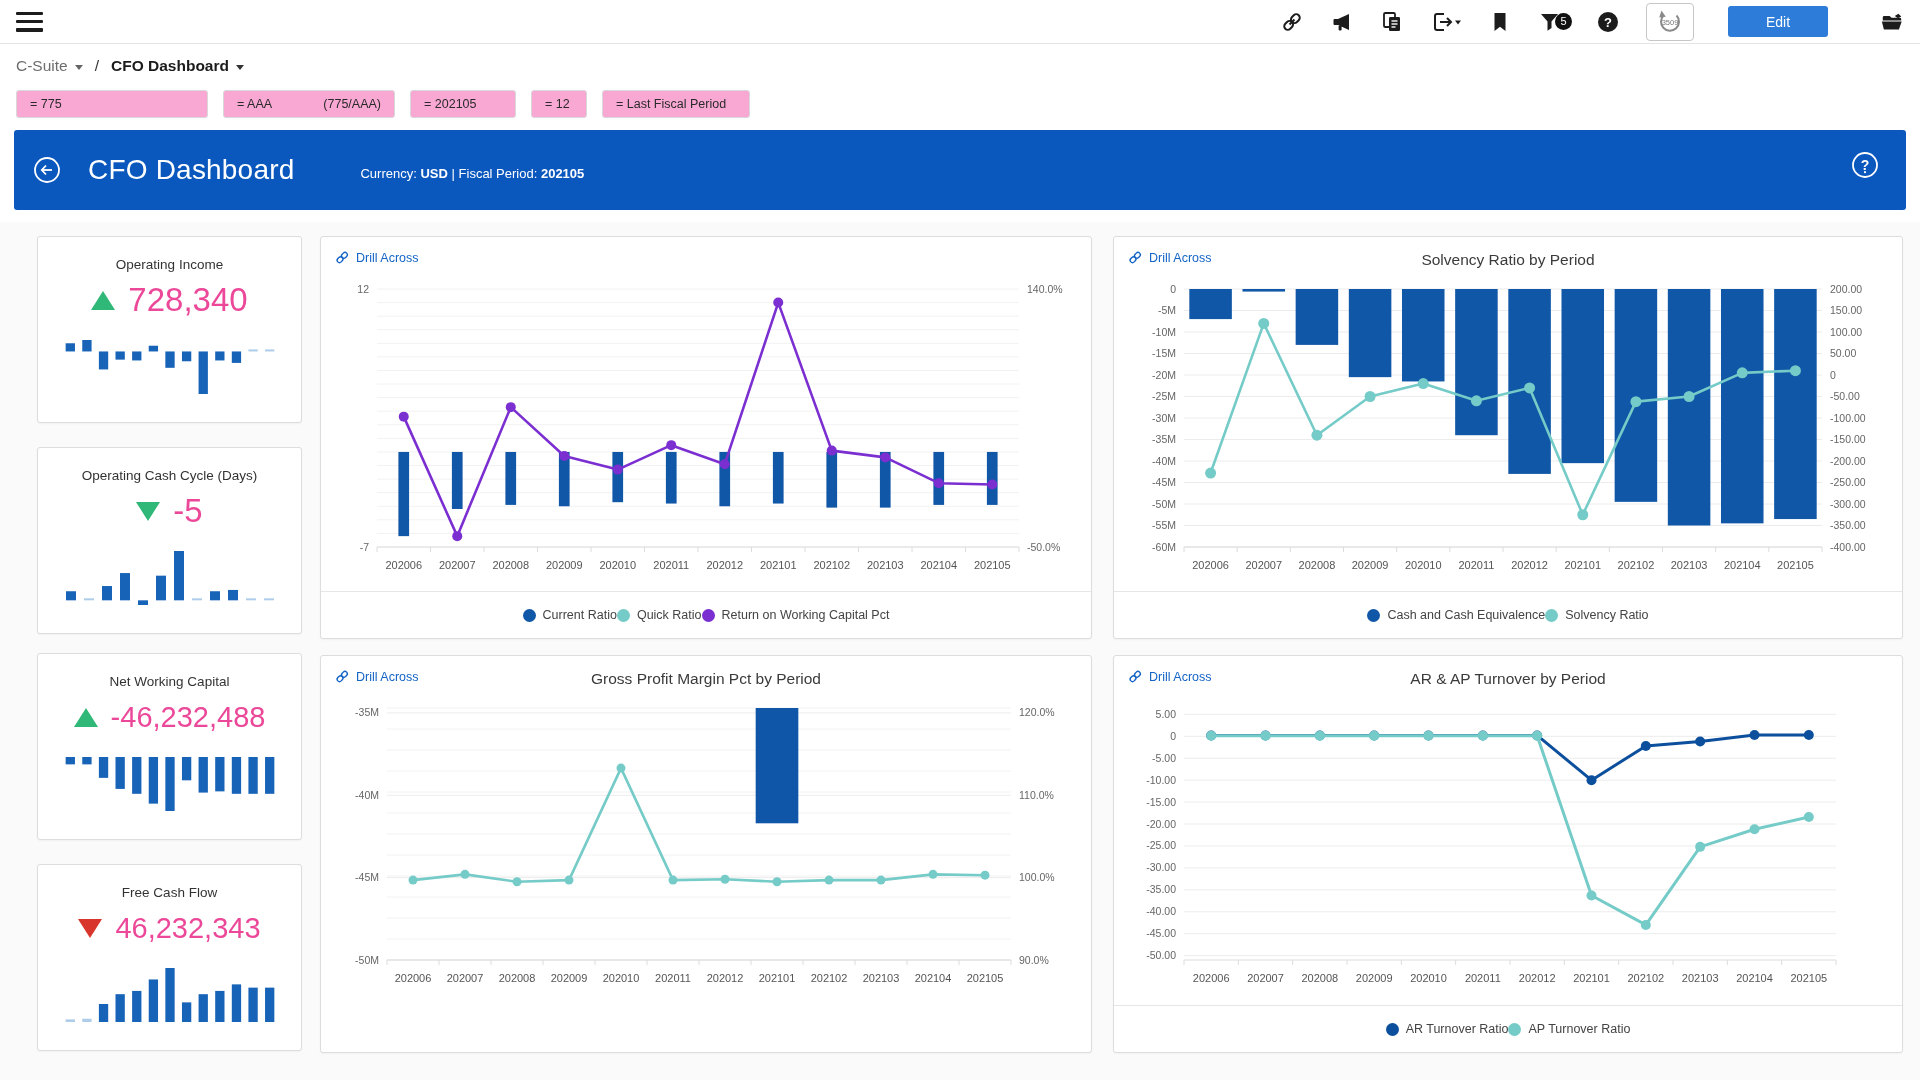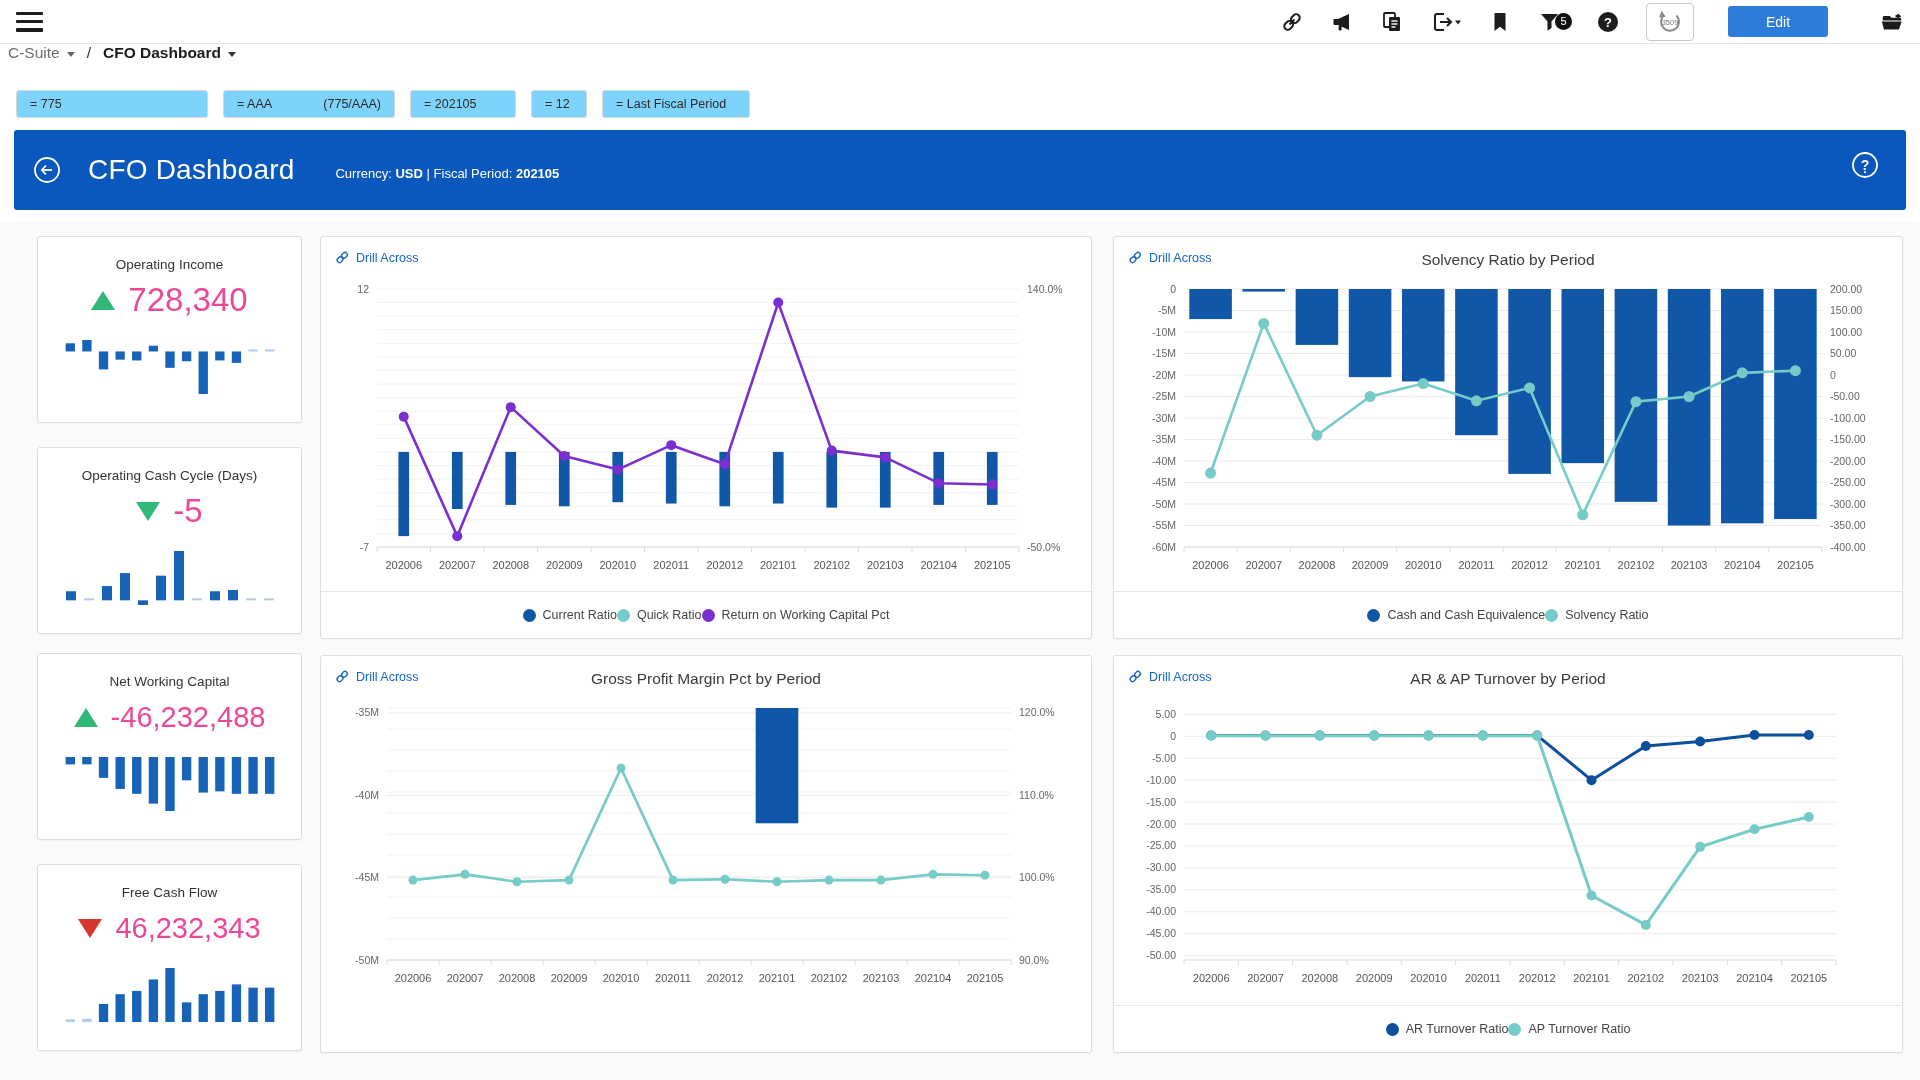--- a/index.html
+++ b/index.html
@@ -17,37 +17,37 @@
   .badge{position:absolute;right:-10px;top:3px;width:17px;height:17px;border-radius:50%;
          background:#111;color:#fff;font-size:11px;display:flex;align-items:center;justify-content:center}
   .revert-box{width:46px;height:36px;border:1px solid #c6c6c6;border-radius:4px;background:#fff;
               display:flex;align-items:center;justify-content:center;cursor:pointer;position:relative}
   .revert-num{position:absolute;top:14px;left:0;right:0;text-align:center;font-size:7.5px;color:#777}
   .edit-btn{width:100px;height:31px;background:#2E7CD9;border-radius:3px;color:#fff;font-size:14px;
             display:flex;align-items:center;justify-content:center;cursor:pointer;margin:0 8px}
   .caret{display:inline-block;width:0;height:0;border-left:4.5px solid transparent;
          border-right:4.5px solid transparent;border-top:5.5px solid #666;margin-left:7px;transform:translateY(1px)}
   
-  .crumbs{position:absolute;top:44px;left:0;height:44px;display:flex;align-items:flex-start;padding-left:8px;font-size:15.5px}
+  .crumbs{position:absolute;top:44px;left:0;height:44px;display:flex;align-items:center;padding-left:16px;font-size:15.5px}
   .crumb-parent{color:#6d6d6d;cursor:pointer;display:flex;align-items:center}
   .crumb-sep{margin:0 12px;color:#333}
   .crumb-current{color:#1b1b1b;font-weight:700;cursor:pointer;display:flex;align-items:center}
   .crumb-current .caret{border-top-color:#333}
   .chips{position:absolute;top:90px;left:16px;display:flex;gap:15px}
-  .chip{height:28px;border:1px solid #d8d8d8;border-radius:3px;background:#7dd3fc;display:flex;align-items:center;
+  .chip{height:28px;border:1px solid #d8d8d8;border-radius:3px;background:#f9a8d4;display:flex;align-items:center;
         padding:0 13px;font-size:12.5px;color:#2a2a2a;box-sizing:border-box;cursor:pointer}
   .chip.c0{width:192px;justify-content:flex-start}
   .chip.c1{width:172px;justify-content:space-between}
   .chip.c2{width:106px}.chip.c3{width:56px}.chip.c4{width:148px}
   
   .hd{position:absolute;top:130px;left:14px;right:14px;height:80px;background:#0A57BE;border-radius:3px;
       display:flex;align-items:center;color:#fff}
   .hd-back{margin-left:18px;cursor:pointer;display:flex}
   .hd-title{font-size:28px;font-weight:500;margin-left:26px;letter-spacing:.2px}
-  .hd-sub{font-size:13px;margin-left:41px;margin-top:6px}
+  .hd-sub{font-size:13px;margin-left:66px;margin-top:6px}
   .hd-sub b{font-weight:700}
   .hd-help{position:absolute;right:26px;top:20px;cursor:pointer}
   
   .content{position:absolute;top:222px;left:0;right:0;bottom:0;background:#fafafa}
   .panel{position:absolute;background:#fff;border:1px solid #ddd;border-radius:3px;box-sizing:border-box;
          box-shadow:0 1px 2px rgba(0,0,0,.04)}
   
   .kpi{left:37px;width:265px;height:187px}
   #kpi0{top:14px}#kpi1{top:225px}#kpi2{top:431px}#kpi3{top:642px}
   .kpi-title{text-align:center;margin-top:20px;font-size:13.5px;color:#333}

